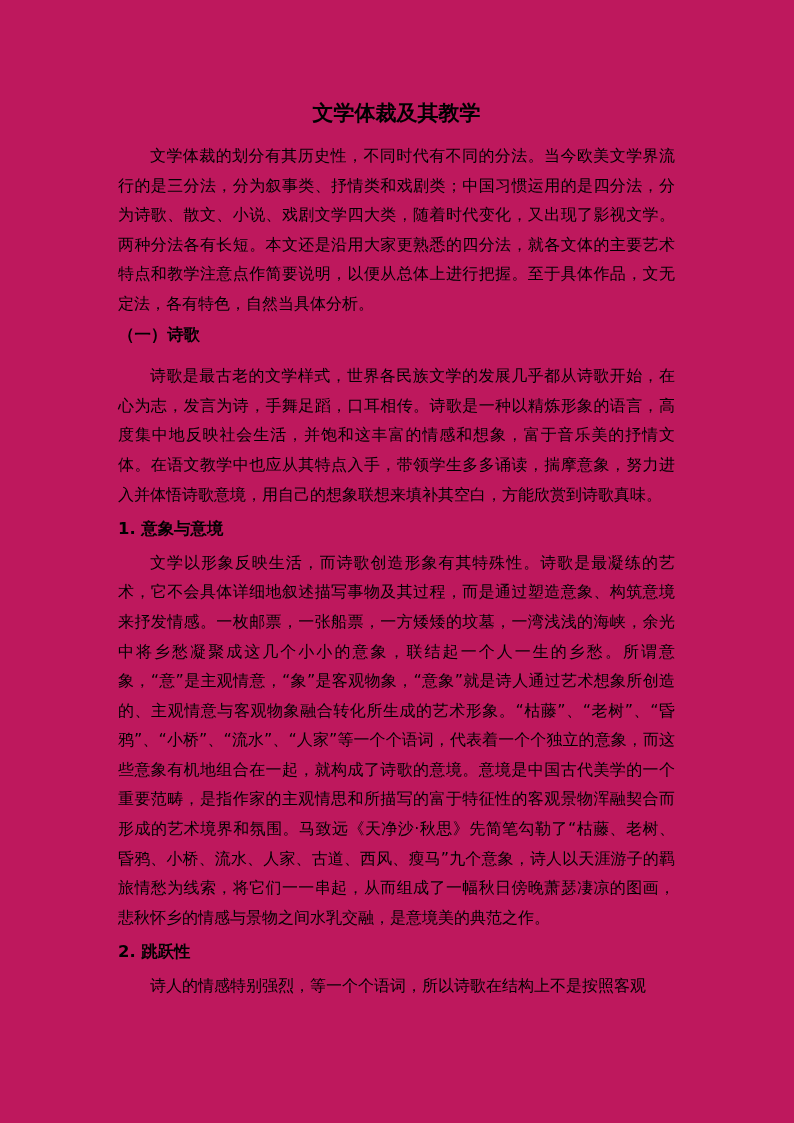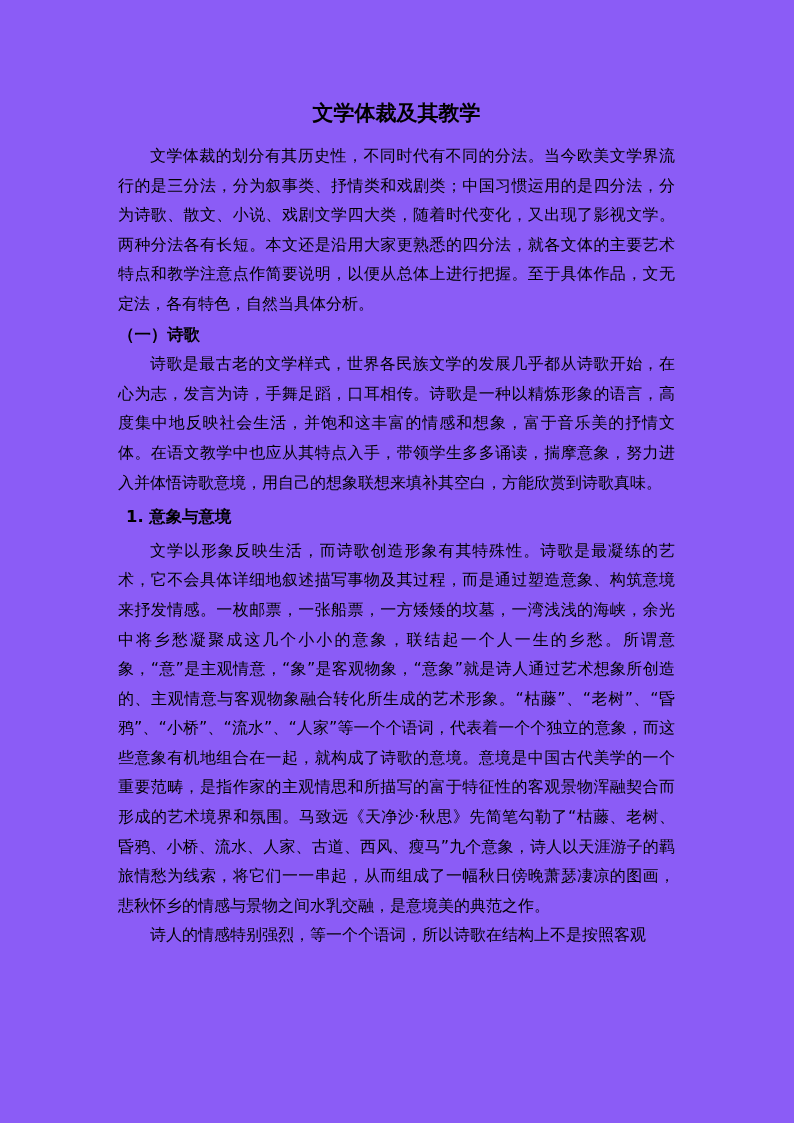--- a/index.html
+++ b/index.html
@@ -4,21 +4,21 @@
 <style>
   html, body {
     margin: 0;
     padding: 0;
     background: #ffffff;
   }
   .page {
     position: relative;
     width: 794px;
     height: 1123px;
-    background: #8b5cf6;
+    background: #be185d;
     box-sizing: border-box;
     padding: 97px 119px 0 118px;
     overflow: hidden;
     color: #000000;
     font-family: "DejaVu Sans", "Liberation Sans", sans-serif;
   }
   .doc-title {
     font-size: 21px;
     font-weight: bold;
     text-align: center;
@@ -34,32 +34,33 @@
     margin: 0;
     word-break: break-all;
   }
   .doc-heading {
     font-size: 16.4px;
     line-height: 29.6px;
     font-weight: bold;
     margin: 0;
   }
   .doc-heading.numbered {
-    margin: 5px 0 4px 8px;
+    margin: 5px 0 4px 0;
   }
   .doc-heading.paren {
-    margin: 1px 0 0 0;
+    margin: 1px 0 12px 0;
   }
 </style>
 </head>
 <body>
 
 <div class="page">
   <h1 class="doc-title">文学体裁及其教学</h1>
   <div id="doc-body">
       <p class="doc-paragraph">文学体裁的划分有其历史性，不同时代有不同的分法。当今欧美文学界流行的是三分法，分为叙事类、抒情类和戏剧类；中国习惯运用的是四分法，分为诗歌、散文、小说、戏剧文学四大类，随着时代变化，又出现了影视文学。两种分法各有长短。本文还是沿用大家更熟悉的四分法，就各文体的主要艺术特点和教学注意点作简要说明，以便从总体上进行把握。至于具体作品，文无定法，各有特色，自然当具体分析。</p>
       <h2 class="doc-heading paren">（一）诗歌</h2>
       <p class="doc-paragraph">诗歌是最古老的文学样式，世界各民族文学的发展几乎都从诗歌开始，在心为志，发言为诗，手舞足蹈，口耳相传。诗歌是一种以精炼形象的语言，高度集中地反映社会生活，并饱和这丰富的情感和想象，富于音乐美的抒情文体。在语文教学中也应从其特点入手，带领学生多多诵读，揣摩意象，努力进入并体悟诗歌意境，用自己的想象联想来填补其空白，方能欣赏到诗歌真味。</p>
       <h2 class="doc-heading numbered">1. 意象与意境</h2>
       <p class="doc-paragraph">文学以形象反映生活，而诗歌创造形象有其特殊性。诗歌是最凝练的艺术，它不会具体详细地叙述描写事物及其过程，而是通过塑造意象、构筑意境来抒发情感。一枚邮票，一张船票，一方矮矮的坟墓，一湾浅浅的海峡，余光中将乡愁凝聚成这几个小小的意象，联结起一个人一生的乡愁。所谓意象，“意”是主观情意，“象”是客观物象，“意象”就是诗人通过艺术想象所创造的、主观情意与客观物象融合转化所生成的艺术形象。“枯藤”、“老树”、“昏鸦”、“小桥”、“流水”、“人家”等一个个语词，代表着一个个独立的意象，而这些意象有机地组合在一起，就构成了诗歌的意境。意境是中国古代美学的一个重要范畴，是指作家的主观情思和所描写的富于特征性的客观景物浑融契合而形成的艺术境界和氛围。马致远《天净沙·秋思》先简笔勾勒了“枯藤、老树、昏鸦、小桥、流水、人家、古道、西风、瘦马”九个意象，诗人以天涯游子的羁旅情愁为线索，将它们一一串起，从而组成了一幅秋日傍晚萧瑟凄凉的图画，悲秋怀乡的情感与景物之间水乳交融，是意境美的典范之作。</p>
+      <h2 class="doc-heading numbered">2. 跳跃性</h2>
       <p class="doc-paragraph">诗人的情感特别强烈，等一个个语词，所以诗歌在结构上不是按照客观</p>
     </div>
 </div>
 
 </body></html>

